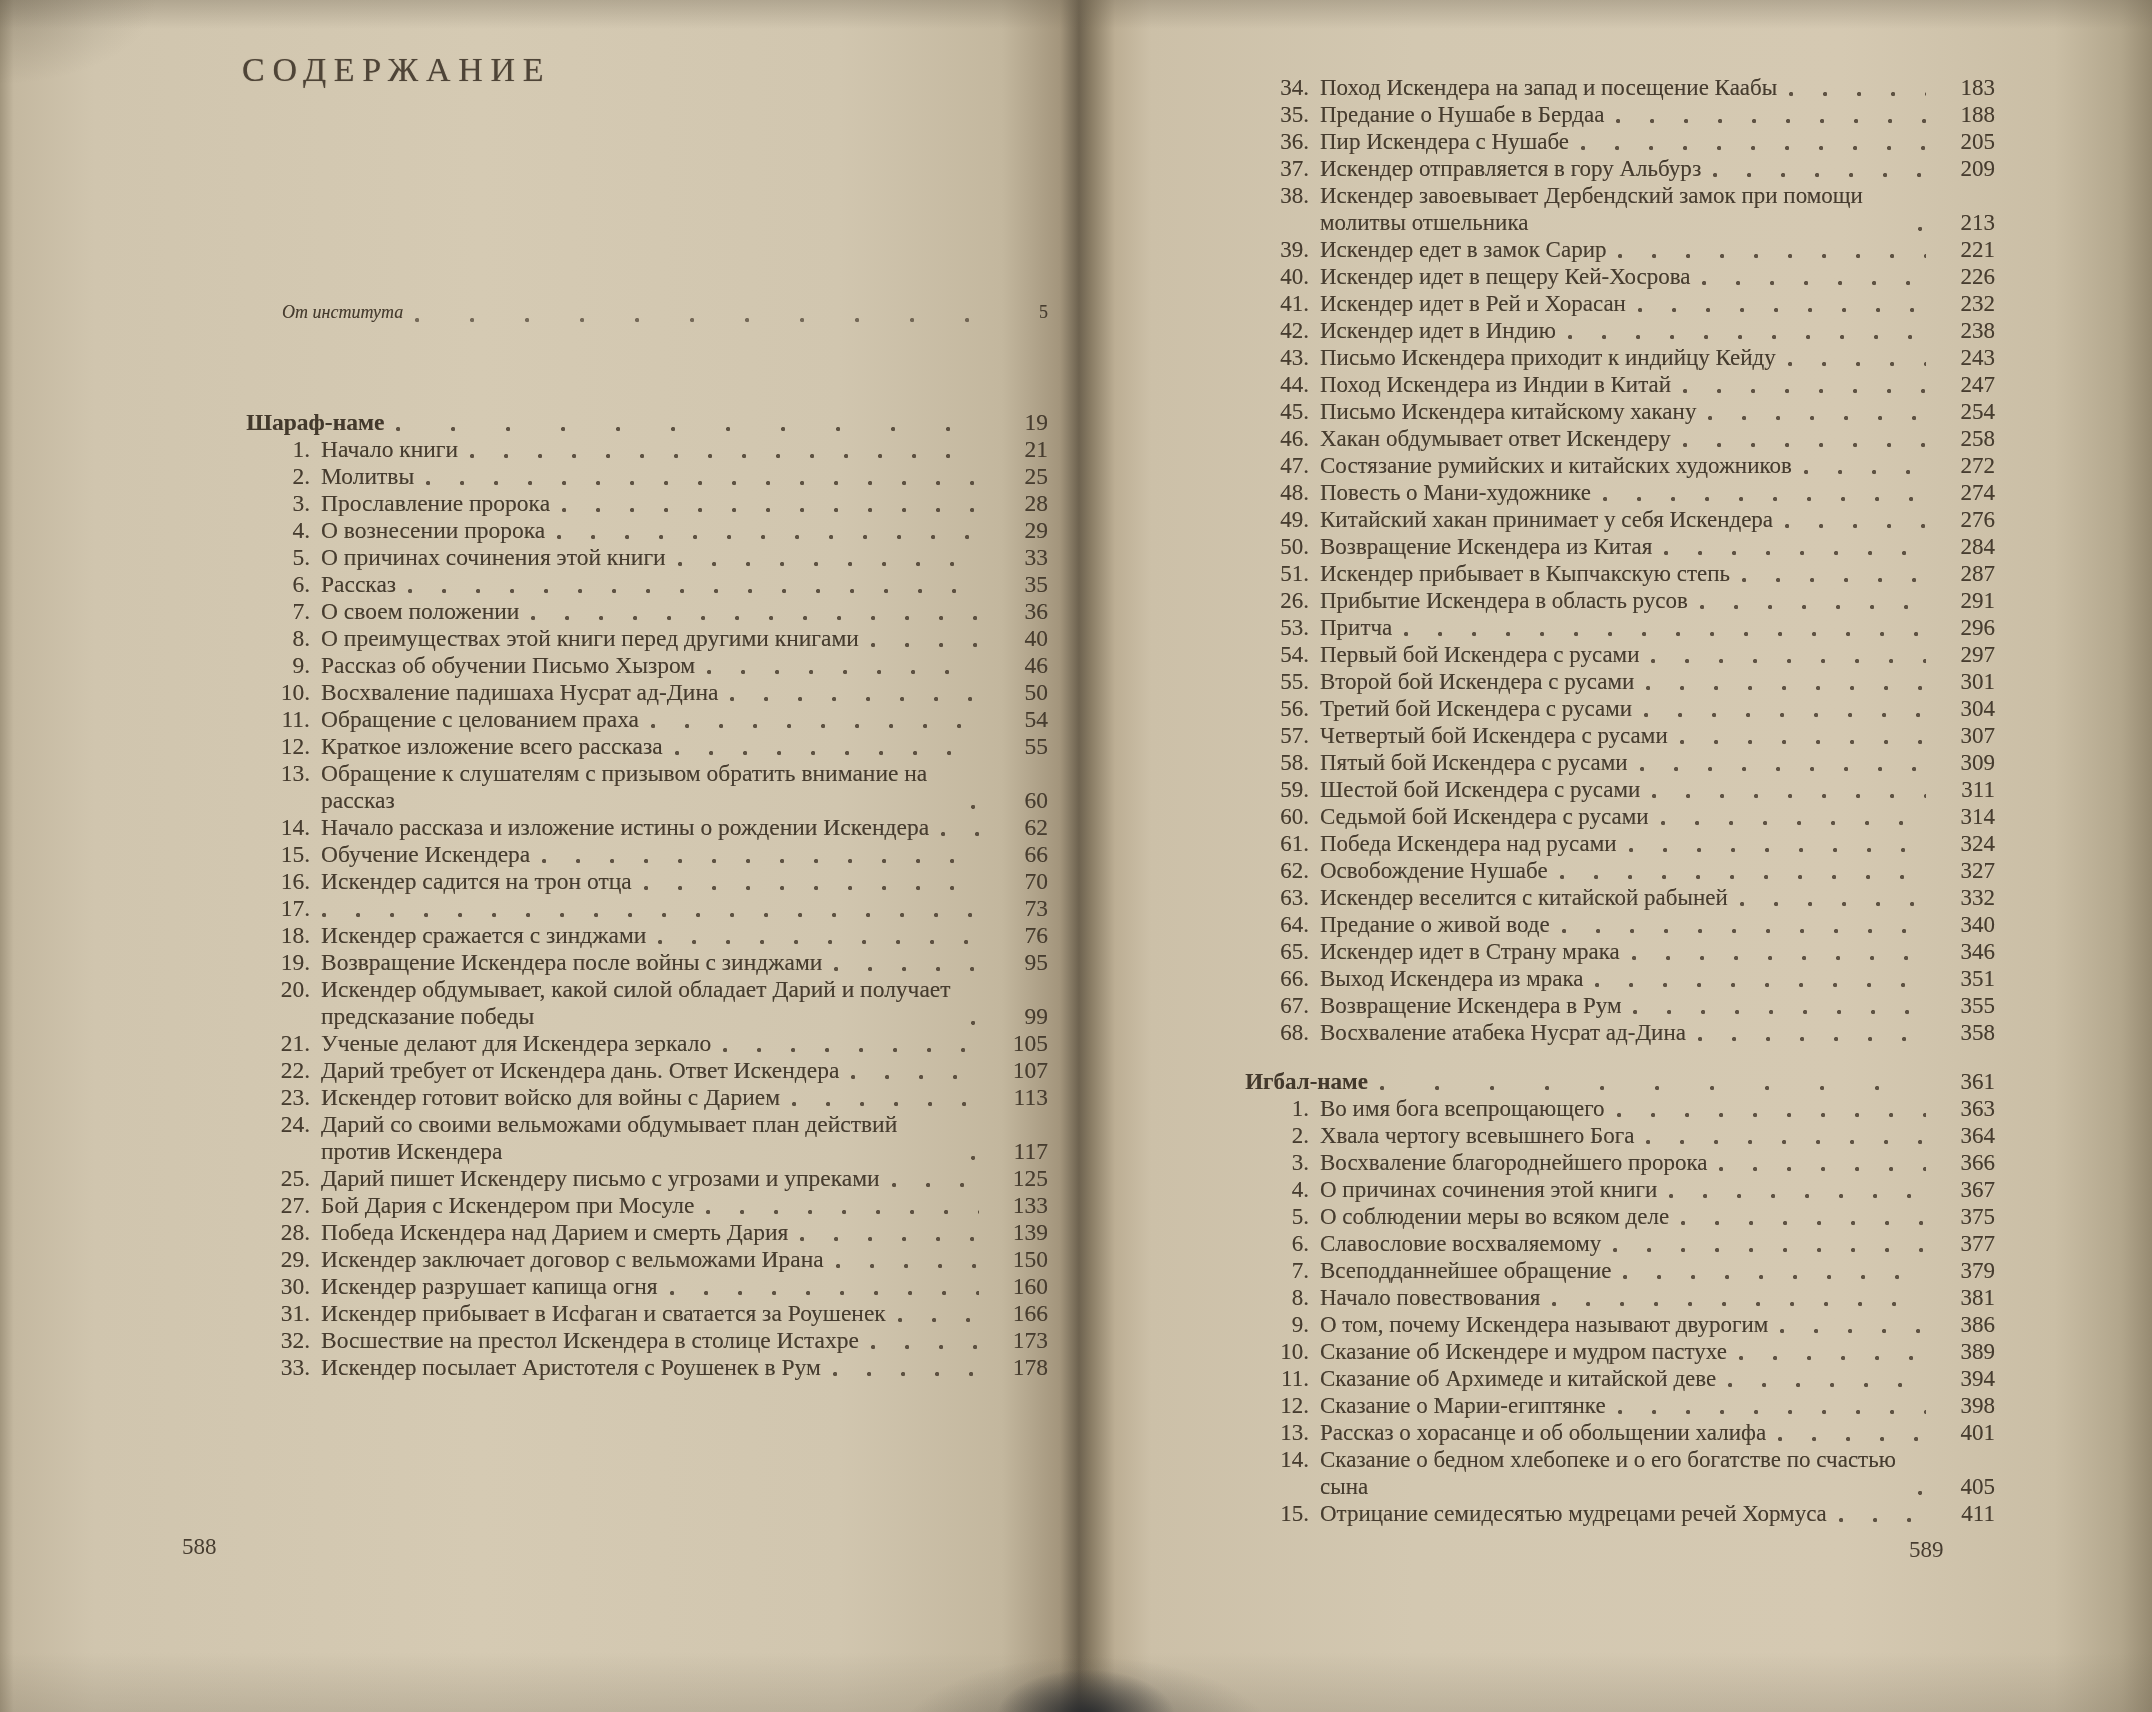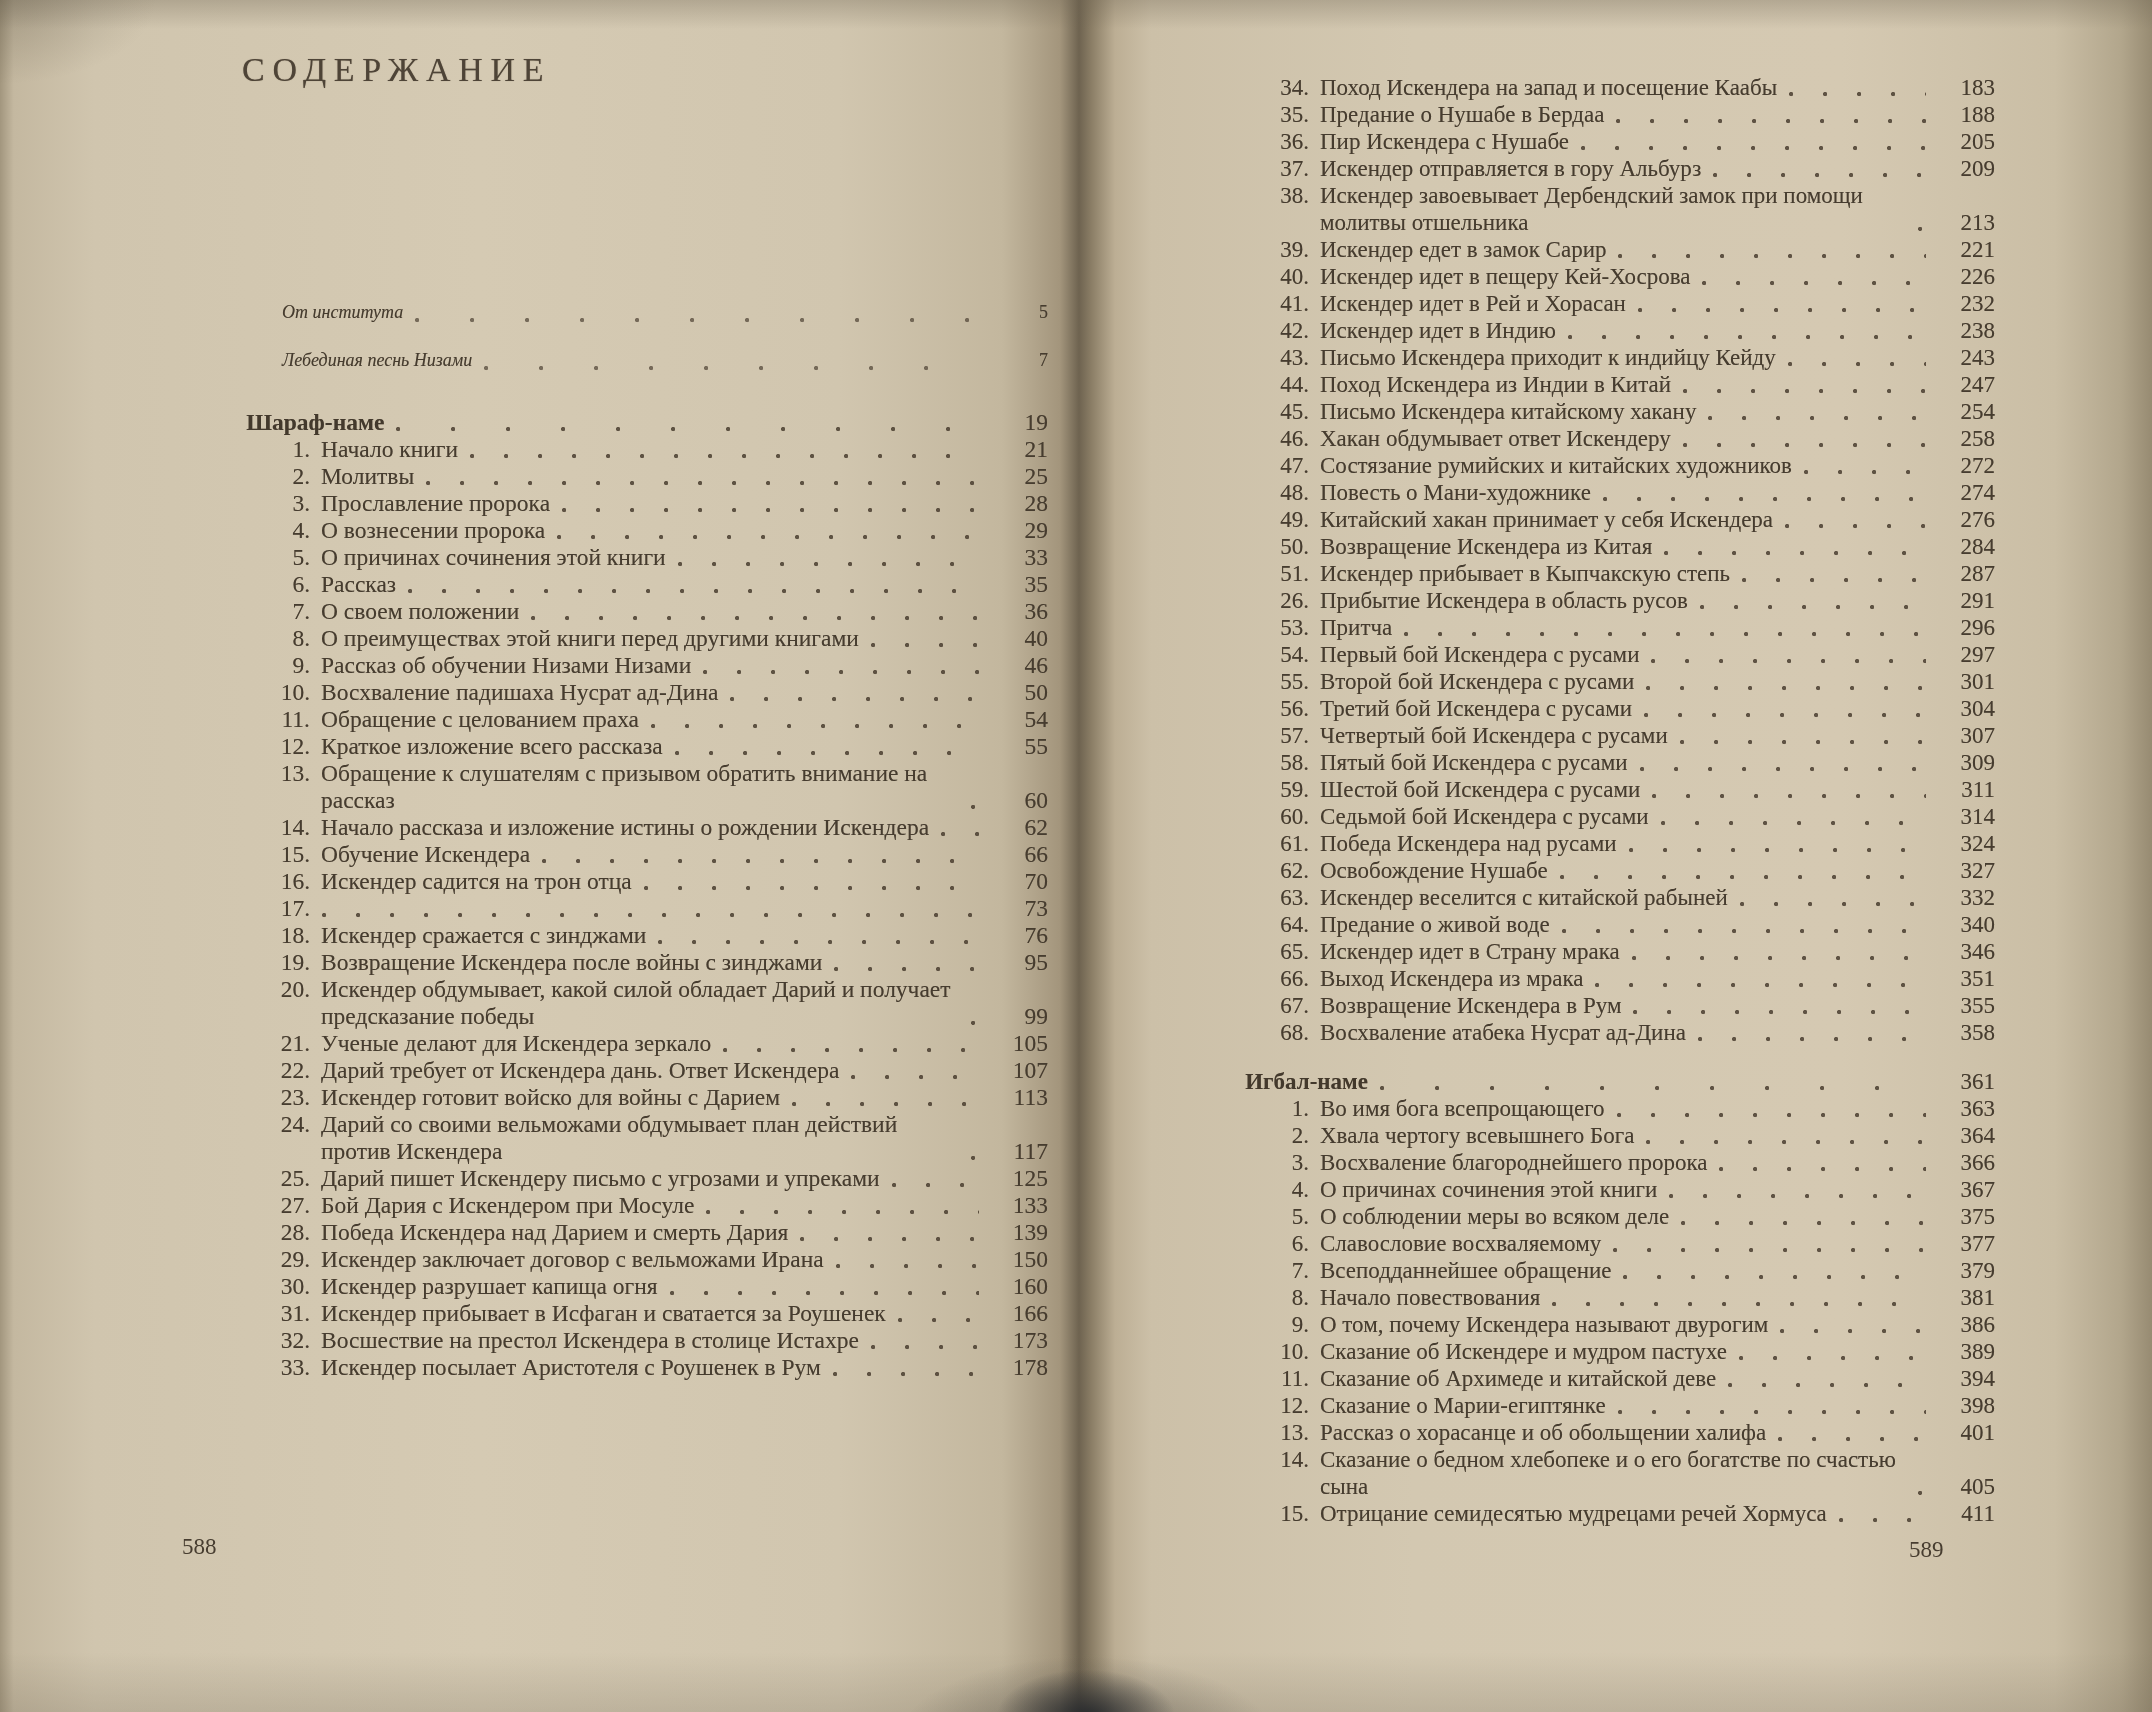--- a/index.html
+++ b/index.html
@@ -56,25 +56,20 @@
 
   <div>
     <div class="page-title">СОДЕРЖАНИЕ</div>
 
     <div class="fm-block">
       <div class="row fm">
         <span class="txt">От института</span>
         <span class="dots"></span>
         <span class="pg">5</span>
       </div>
-      <div class="row fm">
-        <span class="txt">Лебединая песнь Низами</span>
-        <span class="dots"></span>
-        <span class="pg">7</span>
-      </div>
     </div>
 
     <div class="toc" id="toc-left">
         <div class="row section">
 
     <span class="txt">Шараф-наме</span>
     <span class="dots"></span>
     <span class="pg">19</span>
   </div>
         <div class="row">
@@ -120,21 +115,21 @@
     <span class="pg">36</span>
   </div>
         <div class="row">
     <span class="num">8.</span>
     <span class="txt">О преимуществах этой книги перед другими книгами</span>
     <span class="dots"></span>
     <span class="pg">40</span>
   </div>
         <div class="row">
     <span class="num">9.</span>
-    <span class="txt">Рассказ об обучении Низами Низами</span>
+    <span class="txt">Рассказ об обучении Письмо Хызром</span>
     <span class="dots"></span>
     <span class="pg">46</span>
   </div>
         <div class="row">
     <span class="num">10.</span>
     <span class="txt">Восхваление падишаха Нусрат ад-Дина</span>
     <span class="dots"></span>
     <span class="pg">50</span>
   </div>
         <div class="row">

